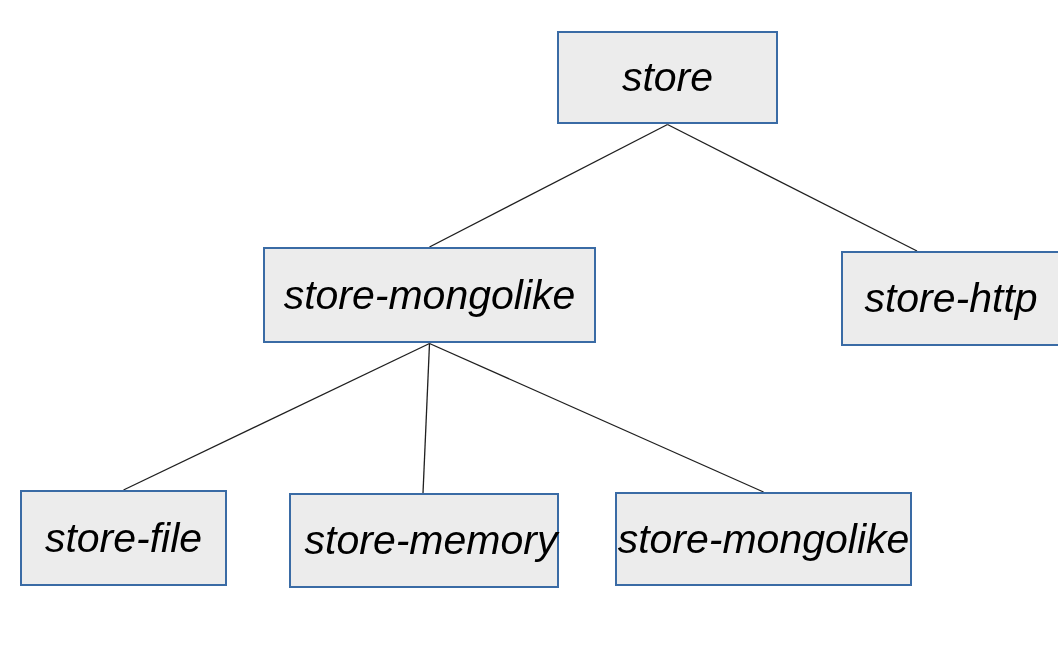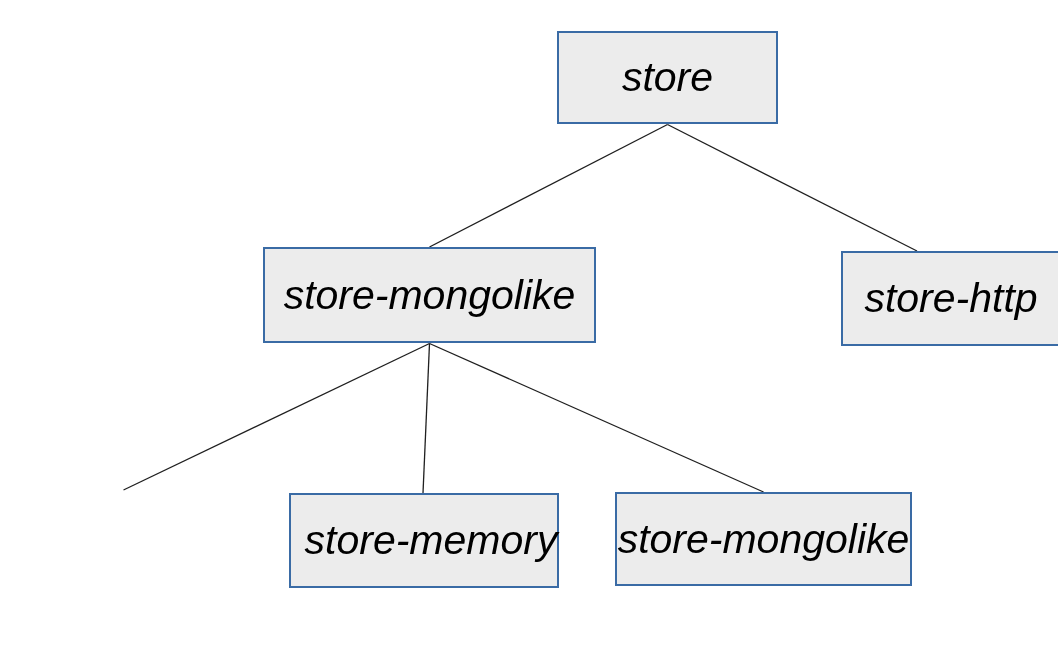--- a/index.html
+++ b/index.html
@@ -66,20 +66,23 @@
   </div>
 
   <div class="node" style="left:263px;top:247px;width:333px;height:96px;">
     <span class="node-label">store-mongolike</span>
   </div>
 
   <div class="node" style="left:807px;top:251px;width:220px;height:95px;margin-left:34px;">
     <span class="node-label">store-http</span>
   </div>
 
+  <div class="node" style="left:20px;top:490px;width:207px;height:96px;">
+    <span class="node-label">store-file</span>
+  </div>
 
   <div class="node" style="left:289px;top:493px;width:270px;height:95px;padding-left:14px;">
     <span class="node-label">store-memory</span>
   </div>
 
   <div class="node" style="left:615px;top:492px;width:297px;height:94px;">
     <span class="node-label">store-mongolike</span>
   </div>
 
 </div>

